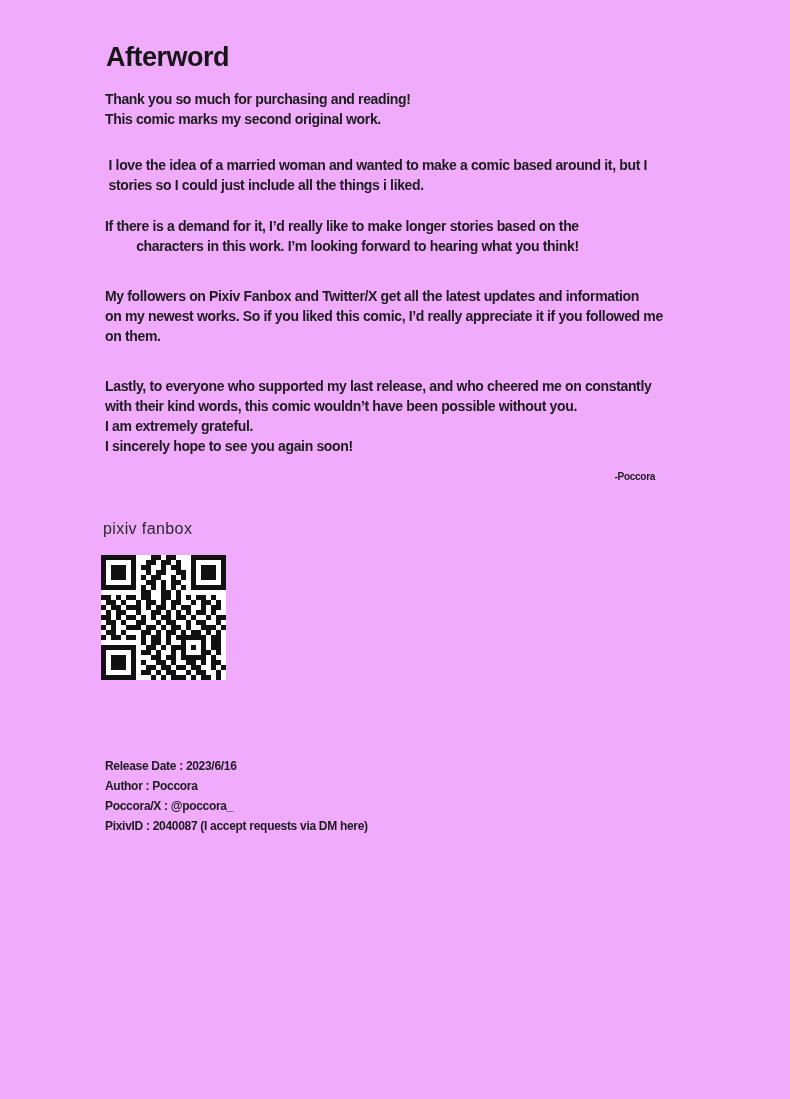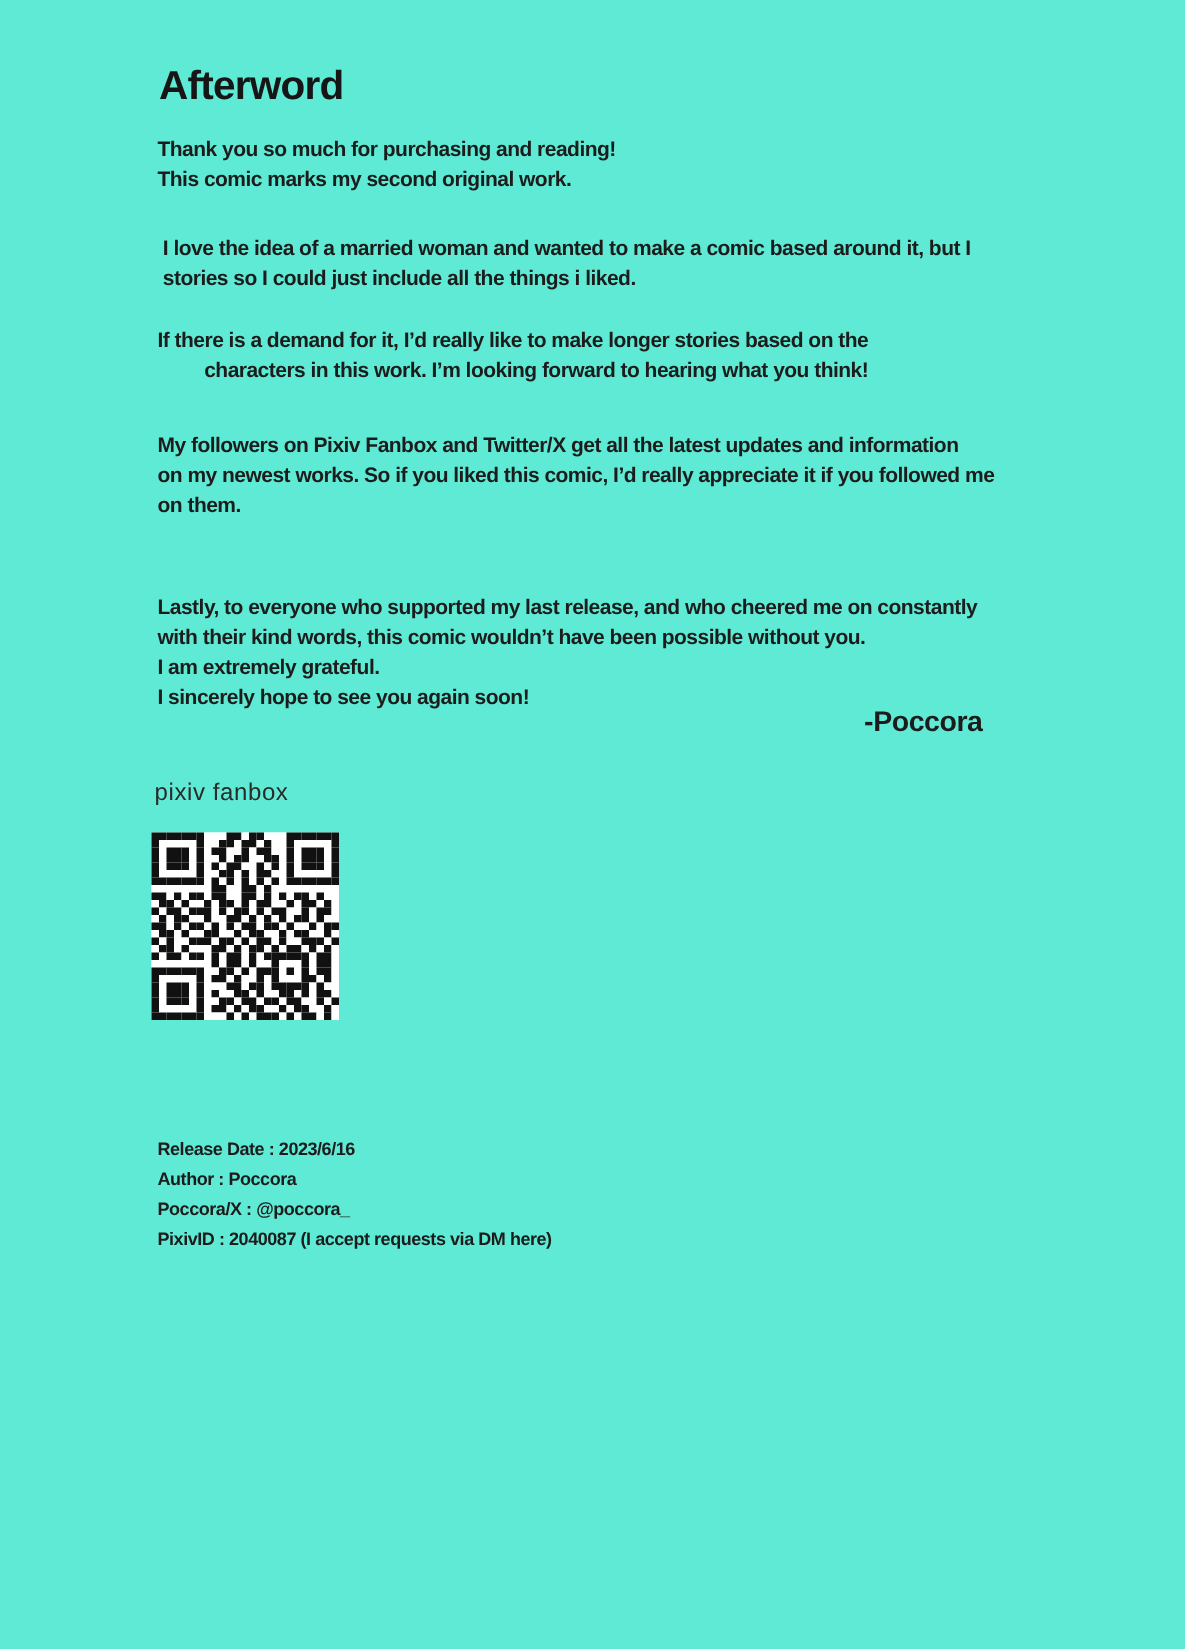--- a/index.html
+++ b/index.html
@@ -4,21 +4,21 @@
 <style>
   html, body {
     margin: 0;
     padding: 0;
     background: #ffffff;
   }
   .page {
     position: relative;
     width: 790px;
     height: 1099px;
-    background: #5eead4;
+    background: #f0abfc;
     overflow: hidden;
     font-family: "Liberation Sans", sans-serif;
     color: #1a1a1a;
   }
   .title {
     position: absolute;
     left: 106px;
     top: 42px;
     margin: 0;
     font-size: 27px;
@@ -37,28 +37,28 @@
     color: #1c1c1c;
   }
   .para .line {
     white-space: pre;
     height: 20px;
   }
   .para-thanks   { top: 89px; }
   .para-idea     { top: 155px; }
   .para-demand   { top: 216px; text-align: right; }
   .para-followers{ top: 286px; }
-  .para-lastly   { top: 376px; margin-top: 18px; }
+  .para-lastly   { top: 376px; }
   .signature {
     position: absolute;
     left: 105px;
     top: 471px;
     width: 550px;
     text-align: right;
-    font-size: 19px;
+    font-size: 10px;
     font-weight: 700;
     letter-spacing: -0.3px;
     color: #1c1c1c;
     white-space: pre;
   }
   .fanbox-label {
     position: absolute;
     left: 103px;
     top: 520px;
     font-size: 16px;

